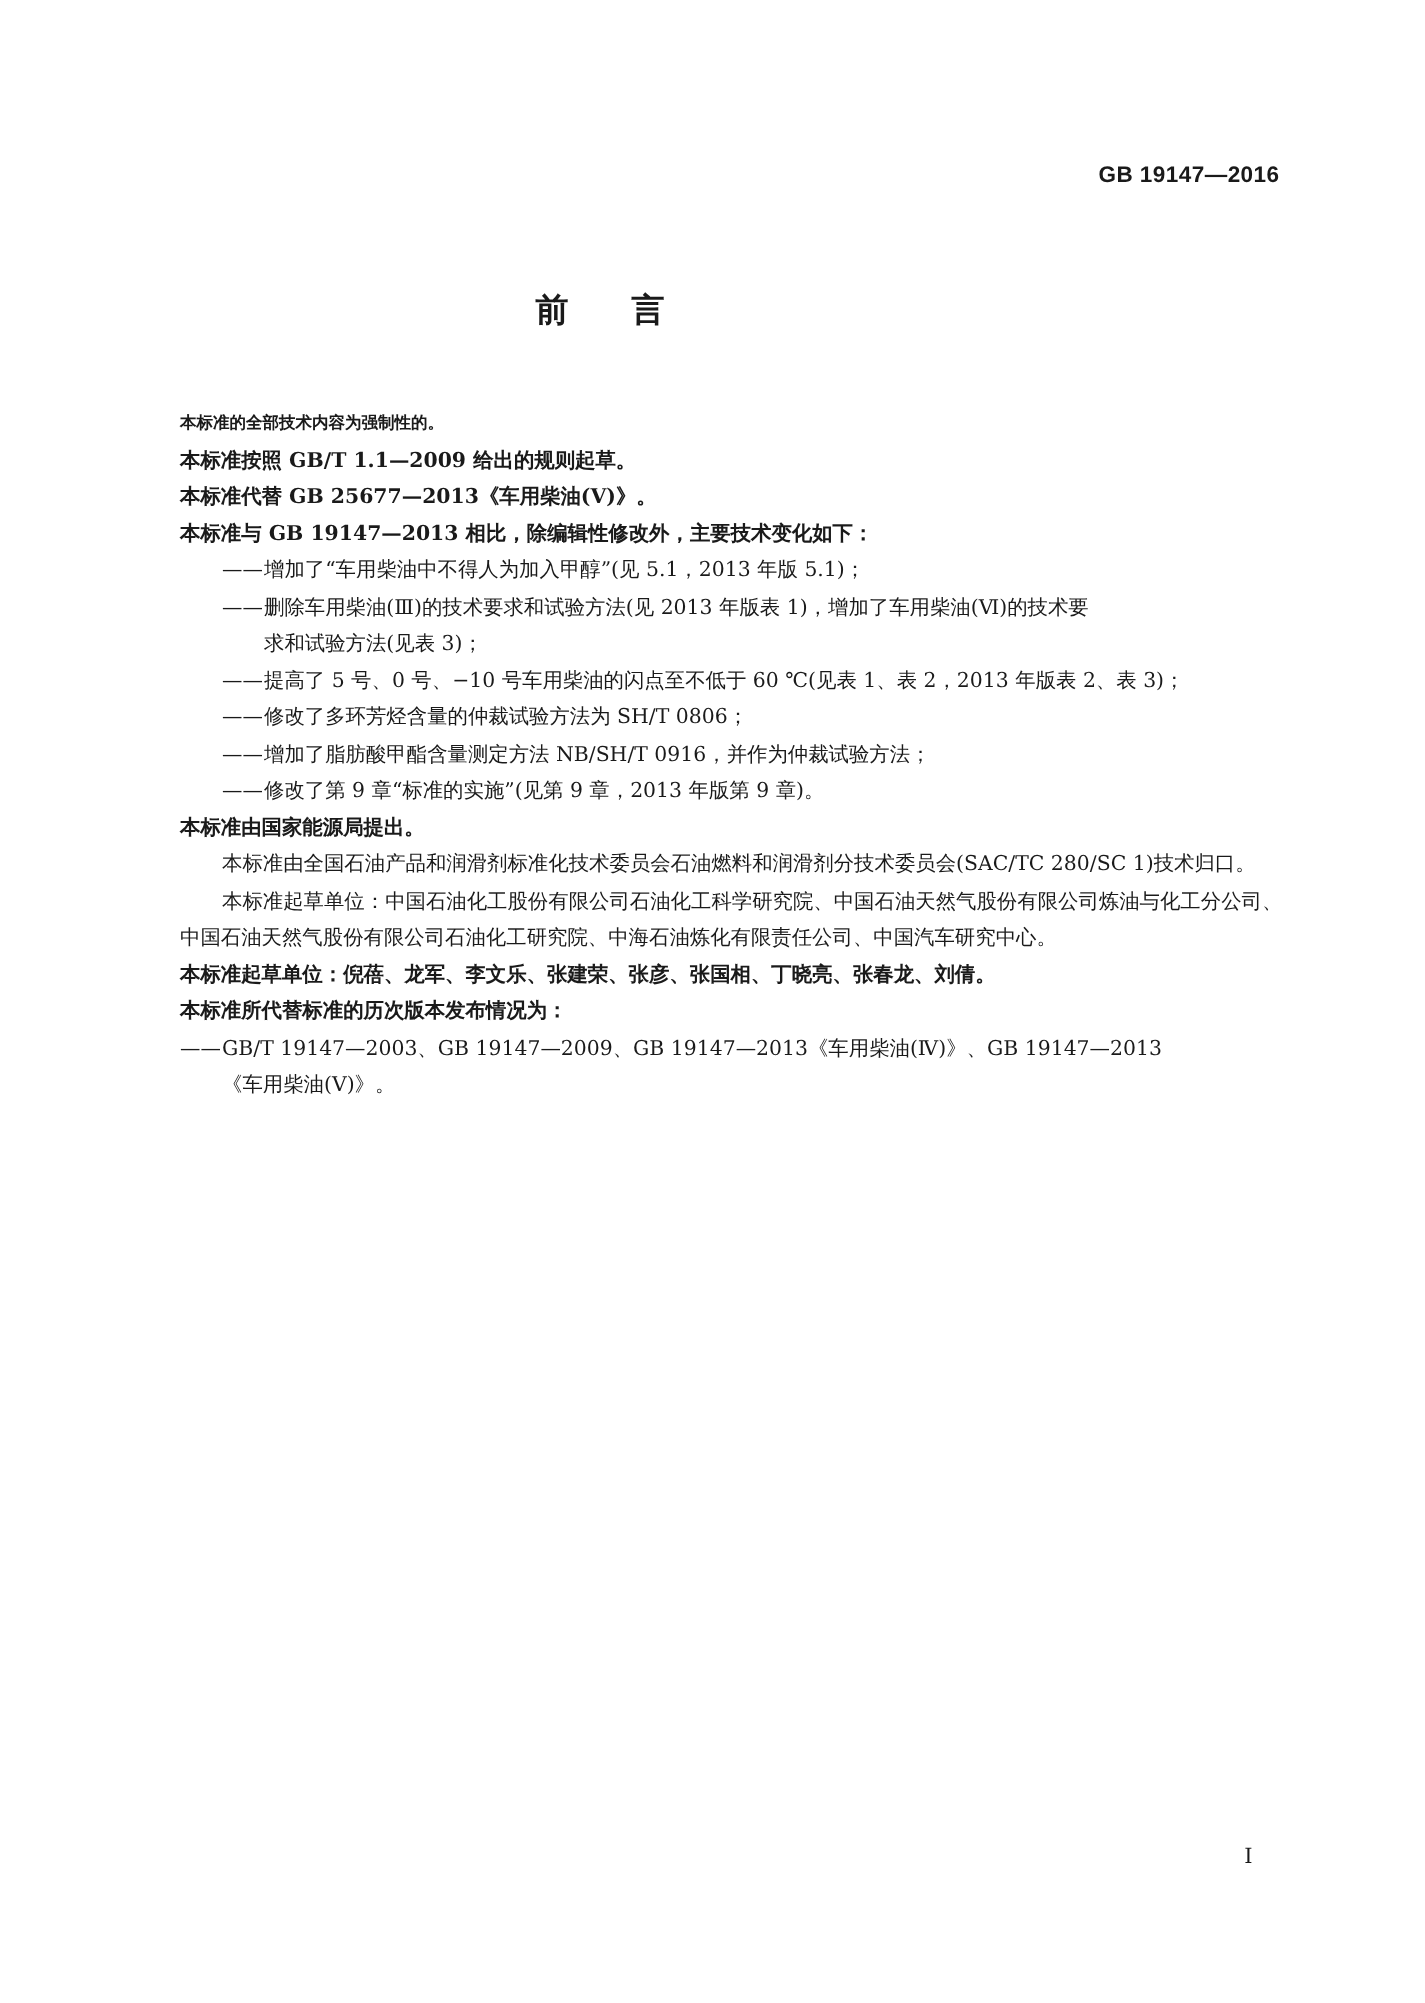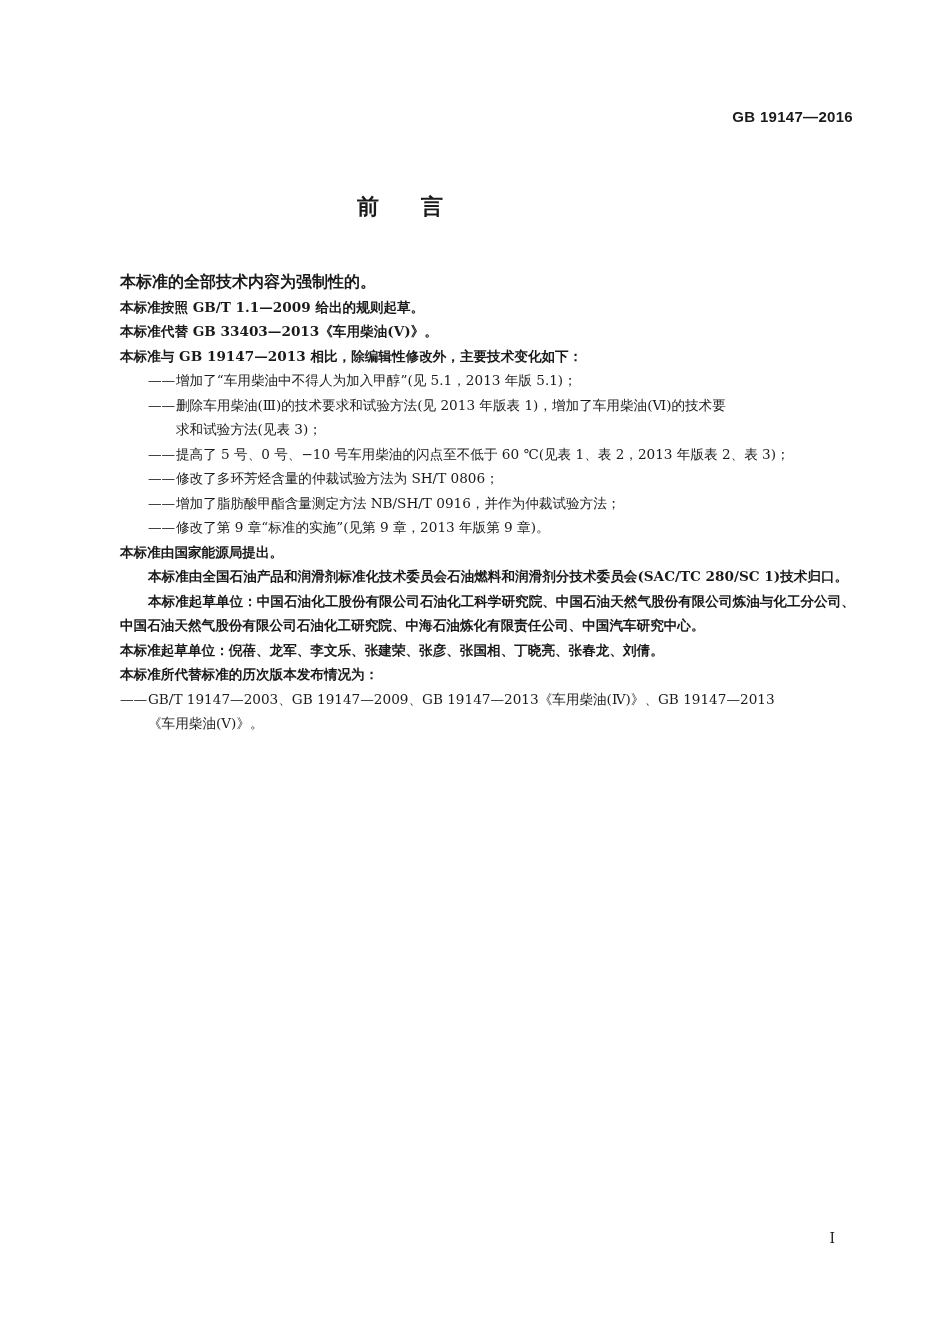--- a/index.html
+++ b/index.html
@@ -2,38 +2,38 @@
 <html><head>
 <meta charset="utf-8">
 <style>
   html, body { margin: 0; padding: 0; background: #ffffff; }
   body { width: 950px; height: 1335px; position: relative; overflow: hidden; color: #1a1a1a; font-family: "DejaVu Serif", "Liberation Serif", serif; }
   .std-no { position: absolute; top: 108px; right: 97px; font-family: "Liberation Sans", "DejaVu Sans", sans-serif; font-weight: bold; font-size: 15px; letter-spacing: 0.3px; }
   .title { position: absolute; top: 192px; left: 0; width: 800px; text-align: center; font-family: "DejaVu Sans", sans-serif; font-weight: bold; font-size: 22px; letter-spacing: 42px; padding-left: 42px; box-sizing: border-box; }
   .body { position: absolute; top: 270px; left: 120px; width: 740px; font-size: 13.6px; line-height: 24.5px; }
   .p { margin: 0; padding-left: 28px; }
   .p.flush { padding-left: 0; text-indent: 0; font-weight: bold; }
-  .p.cont { padding-left: 0; text-indent: 28px; font-weight: bold; }
-  .p.bold { font-family: "DejaVu Sans", sans-serif; font-weight: bold; font-size: 16px; }
+  .p.cont { padding-left: 0; text-indent: 28px; }
+  .p.bold { font-family: "DejaVu Sans", sans-serif; font-weight: bold; font-size: 11px; }
   .dash { padding-left: 28px; text-indent: 0; margin: 0; }
   .dash .d { display: inline-block; width: 28px; }
   .dash .indent { display: block; padding-left: 28px; }
   .page-no { position: absolute; top: 1230px; right: 115px; font-size: 14px; }
 </style>
 </head>
 <body>
 
 <div class="std-no">GB 19147—2016</div>
 
 <div class="title">前言</div>
 
 <div class="body">
   <p class="p flush bold">本标准的全部技术内容为强制性的。</p>
   <p class="p flush">本标准按照 GB/T 1.1—2009 给出的规则起草。</p>
-  <p class="p flush">本标准代替 GB 33403—2013《车用柴油(Ⅴ)》。</p>
+  <p class="p flush">本标准代替 GB 25677—2013《车用柴油(Ⅴ)》。</p>
   <p class="p flush">本标准与 GB 19147—2013 相比，除编辑性修改外，主要技术变化如下：</p>
 
   <div>
     <p class="dash"><span class="d">——</span><span>增加了“车用柴油中不得人为加入甲醇”(见 5.1，2013 年版 5.1)；</span></p>
     <p class="dash"><span class="d">——</span><span>删除车用柴油(Ⅲ)的技术要求和试验方法(见 2013 年版表 1)，增加了车用柴油(Ⅵ)的技术要</span><span class="indent">求和试验方法(见表 3)；</span></p>
     <p class="dash"><span class="d">——</span><span>提高了 5 号、0 号、−10 号车用柴油的闪点至不低于 60 ℃(见表 1、表 2，2013 年版表 2、表 3)；</span></p>
     <p class="dash"><span class="d">——</span><span>修改了多环芳烃含量的仲裁试验方法为 SH/T 0806；</span></p>
     <p class="dash"><span class="d">——</span><span>增加了脂肪酸甲酯含量测定方法 NB/SH/T 0916，并作为仲裁试验方法；</span></p>
     <p class="dash"><span class="d">——</span><span>修改了第 9 章“标准的实施”(见第 9 章，2013 年版第 9 章)。</span></p>
   </div>

